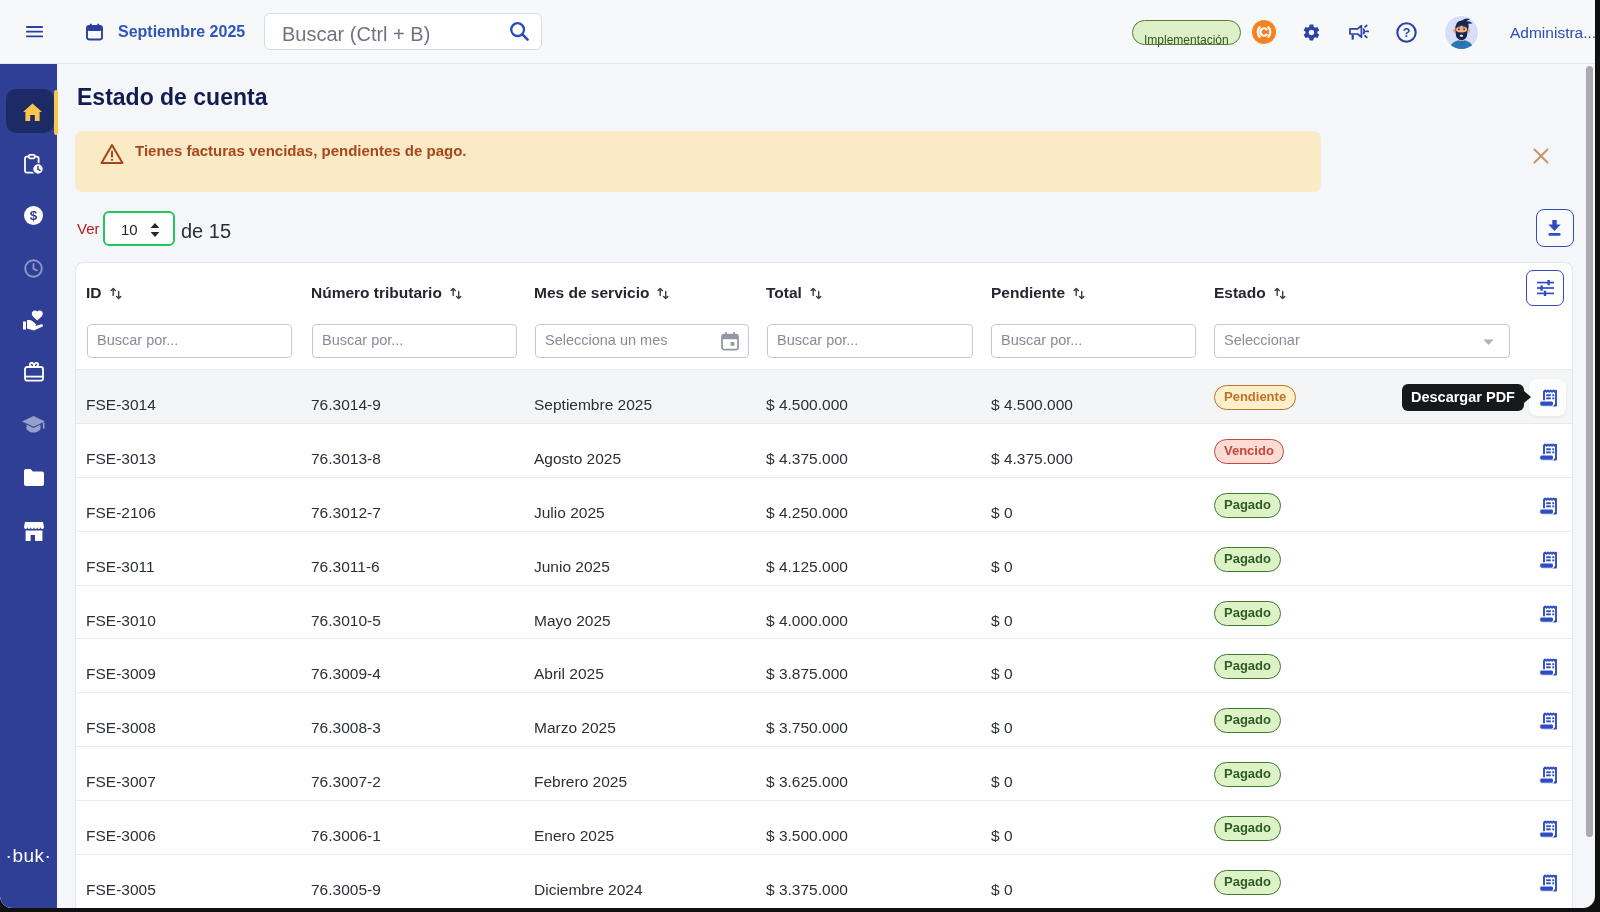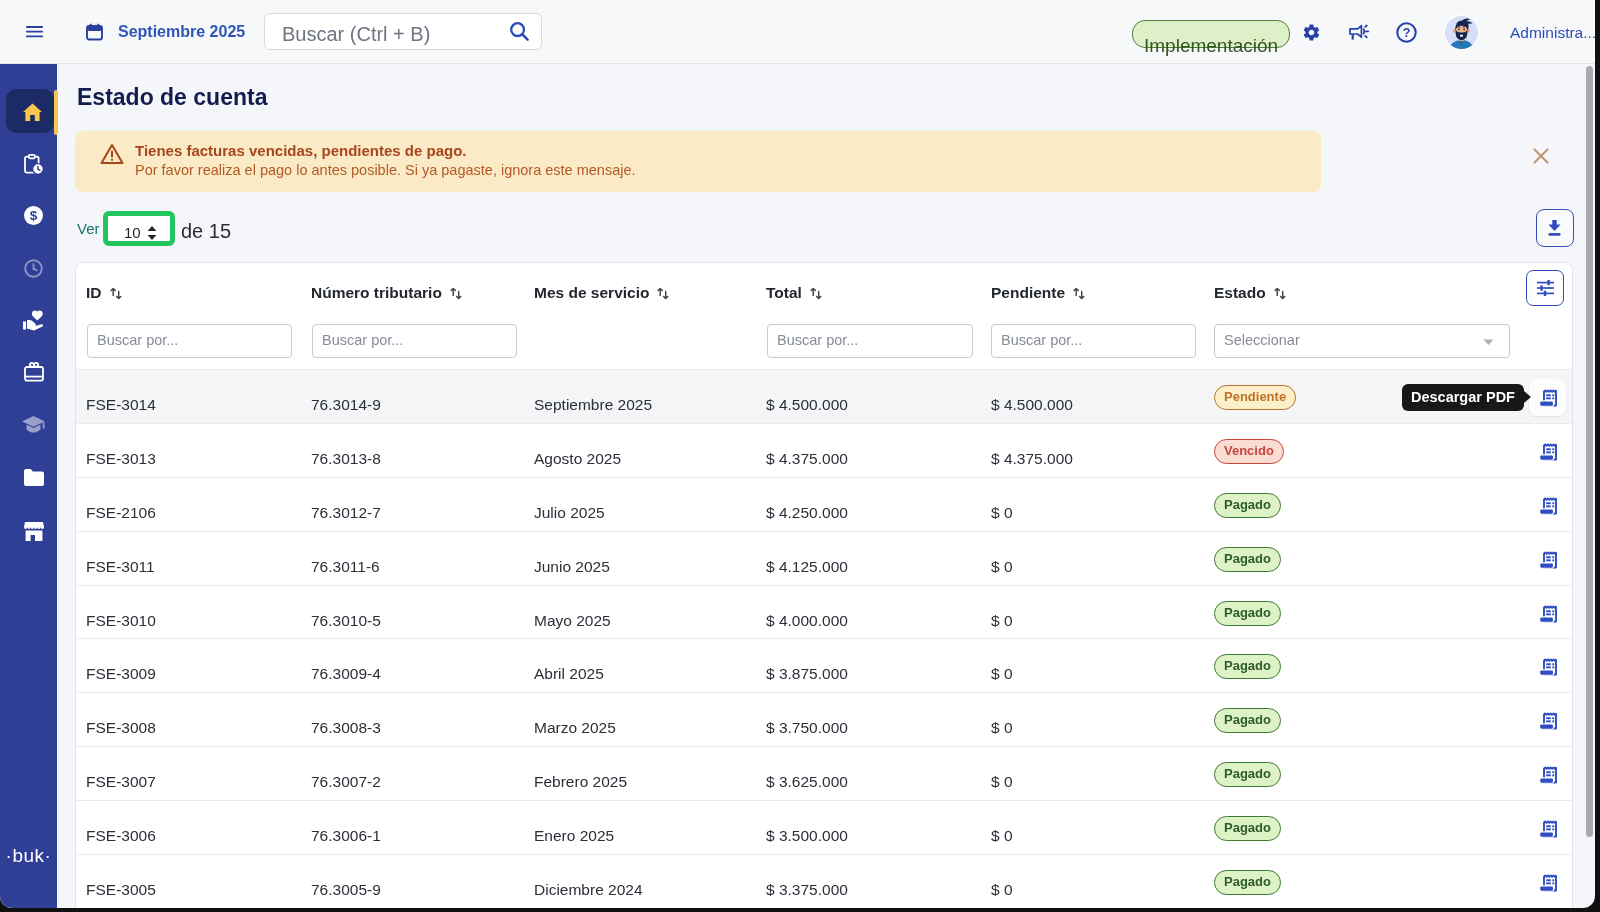--- a/index.html
+++ b/index.html
@@ -4,34 +4,34 @@
 <style>
 * { margin:0; padding:0; box-sizing:border-box; }
 html,body { width:1600px; height:912px; background:#101010; font-family:"Liberation Sans", sans-serif; overflow:hidden; }
 .app { position:absolute; left:0; top:0; width:1595px; height:908px; background:#f5f6f9; border-radius:0 0 12px 12px; overflow:hidden; }
 .abs { position:absolute; }
 
 .topbar { position:absolute; left:0; top:0; width:1595px; height:64px; background:#f7f8fa; border-bottom:1px solid #e2e4ea; }
 .month { position:absolute; left:118px; top:23px; color:#2f55b8; font-size:16px; font-weight:700; }
 .searchbox { position:absolute; left:264px; top:13px; width:278px; height:37px; background:#fff; border:1px solid #d9dbe3; border-radius:6px; }
 .searchbox .ph { position:absolute; left:17px; top:9px; font-size:20px; color:#6f7480; }
-.pill-impl { position:absolute; left:1132px; top:20px; height:25px; padding:13px 11px; background:#ddf0c8; border:1px solid #53803c; border-radius:13px; color:#33551f; font-size:19px; line-height:24px; }
+.pill-impl { position:absolute; left:1132px; top:20px; height:25px; padding:7px 11px; background:#ddf0c8; border:1px solid #53803c; border-radius:13px; color:#33551f; font-size:12px; line-height:24px; }
 .adm { position:absolute; left:1490px; top:24px; color:#2d4eb4; font-size:15.5px;margin-left:20px; }
 
 .sidebar { position:absolute; left:0; top:64px; width:57px; height:844px; background:#2f3f96; border-radius:0 0 0 12px; }
 .active-item { position:absolute; left:6px; top:89px; width:48px; height:44px; background:#1c2a66; border-radius:10px; }
 .active-bar { position:absolute; left:54px; top:90px; width:4px; height:45px; background:#f8c64e; border-radius:2px; }
 .buk { position:absolute; left:0; top:845px; width:57px; text-align:center; color:#fff; font-size:19px; letter-spacing:0.5px; }
 
 .h1 { position:absolute; left:77px; top:84px; color:#131c4f; font-size:23px; font-weight:700; }
 .banner { position:absolute; left:75px; top:131px; width:1246px; height:61px; background:#faeac5; border-radius:8px; }
 .banner .t1 { position:absolute; left:60px; top:11px; color:#a8471d; font-size:15px; font-weight:700; }
 .banner .t2 { position:absolute; left:60px; top:31px; color:#b45a28; font-size:14.5px; }
-.verrow { position:absolute; left:77px; top:220px; color:#0f766e; font-size:15px; }
-.sel10 { position:absolute; left:103px; top:211px; width:72px; height:35px; background:#fff; border:5px solid #22c55e; border-radius:6px; }
+.verrow { position:absolute; left:77px; top:220px; color:#b91c1c; font-size:15px; }
+.sel10 { position:absolute; left:103px; top:211px; width:72px; height:35px; background:#fff; border:2px solid #22c55e; border-radius:6px; }
 .sel10 .v { position:absolute; left:16px; top:8px; font-size:15px; color:#23262e; }
 .de15 { position:absolute; left:181px; top:220px; color:#2b2e38; font-size:20px; }
 .dl-btn { position:absolute; left:1536px; top:209px; width:38px; height:38px; background:#f9fafc; border:1.5px solid #3350b8; border-radius:8px; }
 
 .tbl { position:absolute; left:75px; top:262px; width:1498px; height:646px; background:#fff; border:1px solid #e3e5ec; border-radius:8px 8px 0 0; border-bottom:none; }
 .th { position:absolute; top:21px; color:#23272f; font-size:15.5px; font-weight:700; }
 .sort { margin-left:8px; vertical-align:-2px; }
 .fin { position:absolute; top:61px; height:34px; background:#fff; border:1px solid #c6c9d2; border-radius:4px; }
 .fin .ph { position:absolute; left:9px; top:7px; font-size:14.5px; color:#878c99; }
 .set-btn { position:absolute; left:1450px; top:7px; width:38px; height:36px; background:#fff; border:1.5px solid #2f4cc0; border-radius:7px; }
@@ -187,21 +187,20 @@
         <line x1="12" y1="8.6" x2="12" y2="13.6" stroke="#a84418" stroke-width="2" stroke-linecap="round"></line>
         <circle cx="12" cy="16.8" r="1.15" fill="#a84418"></circle>
       </svg>
     <svg class="abs" style="left:1458px;top:17px;" width="16" height="16" viewBox="0 0 16 16">
         <g stroke="#c8956b" stroke-width="2" stroke-linecap="round">
           <line x1="1.5" y1="1.5" x2="14.5" y2="14.5"></line>
           <line x1="14.5" y1="1.5" x2="1.5" y2="14.5"></line>
         </g>
       </svg>
     <div class="t1">Tienes facturas vencidas, pendientes de pago.</div>
-    <div class="t2">Por favor realiza el pago lo antes posible. Si ya pagaste, ignora este mensaje.</div>
   </div>
   <div class="verrow">Ver</div>
   <div class="sel10">
       <span class="v">10</span>
     <svg class="abs" style="right:13px;top:10px;" width="10" height="14" viewBox="0 0 10 14">
         <path d="M5 0 L9.4 5 L0.6 5 Z" fill="#23262e"></path>
         <path d="M5 14 L9.4 9 L0.6 9 Z" fill="#23262e"></path>
       </svg>
   </div>
   <div class="de15">de 15</div>
@@ -250,20 +249,32 @@
             <path d="M3.2 8.6 L3.2 1.7 M1.1 3.6 L3.2 1.5 M5.3 3.6 L3.2 1.5"></path>
             <path d="M8.7 4.4 L8.7 11.3 M6.6 9.4 L8.7 11.5 M10.8 9.4 L8.7 11.5"></path>
           </g>
         </svg></div>
     <div class="fin" style="left:11px; width:205px;">
         <span class="ph">Buscar por...</span>
       </div>
     <div class="fin" style="left:236px; width:205px;">
         <span class="ph">Buscar por...</span>
       </div>
+    <div class="fin" style="left:459px; width:214px;">
+        <span class="ph">Selecciona un mes</span>
+      <svg class="abs" style="right:9px;top:6px;" width="18" height="20" viewBox="0 0 18 20">
+          <g stroke="#9298a4" fill="none" stroke-width="1.8">
+            <rect x="1" y="3.6" width="16" height="15" rx="2.4"></rect>
+            <line x1="4.9" y1="0.9" x2="4.9" y2="4.5"></line>
+            <line x1="13.1" y1="0.9" x2="13.1" y2="4.5"></line>
+          </g>
+          <path d="M1 6 Q1 3.6 3.4 3.6 L14.6 3.6 Q17 3.6 17 6 L17 8.2 L1 8.2 Z" fill="#9298a4"></path>
+          <rect x="9.6" y="11" width="3.8" height="3.8" fill="#9298a4"></rect>
+        </svg>
+    </div>
     <div class="fin" style="left:691px; width:206px;">
         <span class="ph">Buscar por...</span>
       </div>
     <div class="fin" style="left:915px; width:205px;">
         <span class="ph">Buscar por...</span>
       </div>
     <div class="fin" style="left:1138px; width:296px;padding-left:40px;">
         <span class="ph">Seleccionar</span>
       <svg class="abs" style="right:15px;top:14px;" width="11" height="7" viewBox="0 0 11 7">
           <path d="M0.5 0.5 L5.5 6 L10.5 0.5 Z" fill="#75798395"></path>

